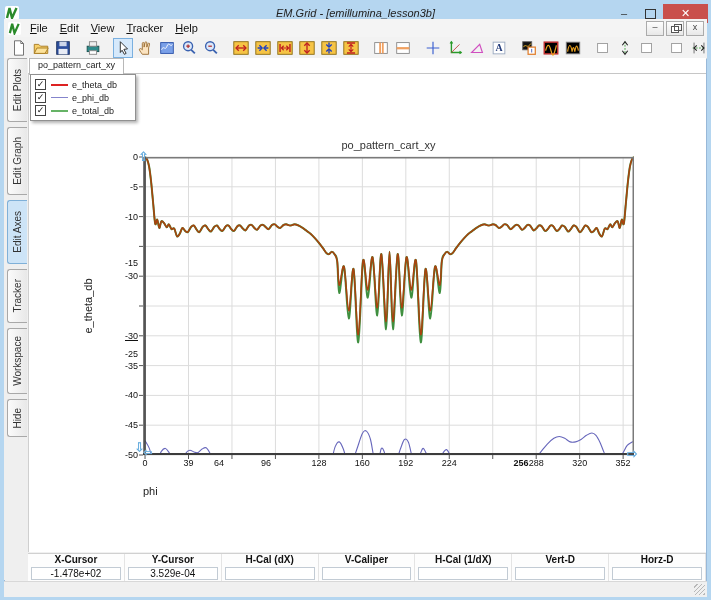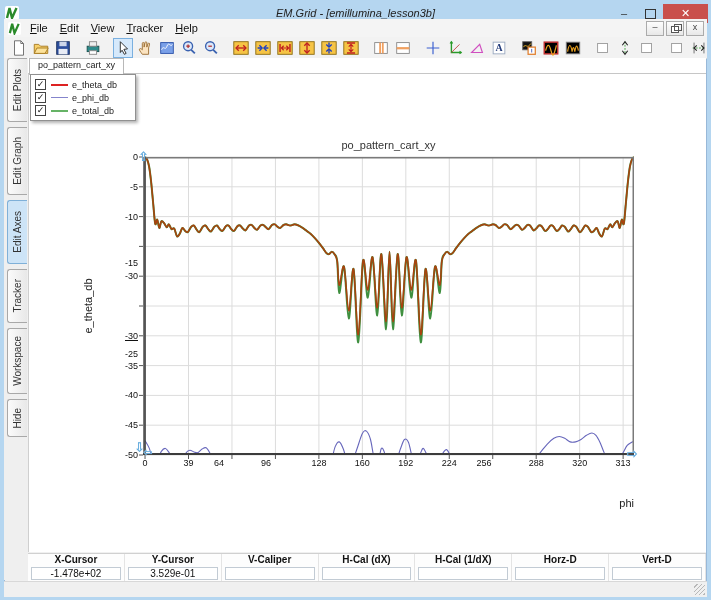--- a/index.html
+++ b/index.html
@@ -50,21 +50,21 @@
   #legend{position:absolute;left:30px;top:74px;width:96px;background:#fff;border:1px solid #909090;
           box-shadow:2px 2px 3px rgba(0,0,0,.3);padding:3px 4px;z-index:5;}
   .lg-row{display:flex;align-items:center;height:13px;}
   .lg-cb{width:9px;height:9px;border:1px solid #444;background:#fff;font-size:9px;line-height:8px;text-align:center;color:#111;flex:0 0 auto;}
   .lg-cb.checked::after{content:"✓";}
   .lg-line{width:17px;margin:0 4px 0 5px;flex:0 0 auto;}
   .lg-label{font-size:9px;color:#222;white-space:nowrap;}
   
   #chart-title{position:absolute;left:143px;width:491px;top:139px;text-align:center;font-size:11px;color:#333;}
   #plot-svg{position:absolute;left:143px;top:157px;overflow:visible;}
-  #xlabel{position:absolute;left:143px;width:491px;top:497px;text-align:right;font-size:11px;color:#222;}
+  #xlabel{position:absolute;left:143px;width:491px;top:485px;text-align:left;font-size:11px;color:#222;}
   #ylabel{position:absolute;left:88px;top:306px;transform:translate(-50%,-50%) rotate(-90deg);white-space:nowrap;
           font-size:11px;color:#222;}
   .xtick{position:absolute;width:32px;text-align:center;font-size:9px;color:#111;top:458px;}
   .ytick{position:absolute;width:36px;text-align:right;font-size:9px;color:#111;left:102px;}
   .cursor-glyph{position:absolute;color:#5fa8dc;font-size:13px;font-weight:bold;z-index:4;text-shadow:0 0 1px #cfe6f5;}
   
   #status-table{position:absolute;left:28px;right:5px;top:553px;height:27px;background:#fdfdfd;border-top:1px solid #d0d0d0;display:flex;}
   .st-col{flex:1;border-right:1px solid #e4e4e4;display:flex;flex-direction:column;}
   .st-head{height:12px;font-size:10px;font-weight:bold;color:#111;text-align:center;line-height:12px;}
   .st-valbox{margin:1px 3px;height:11px;border:1px solid #c2cbd4;background:#fff;font-size:10px;text-align:center;line-height:11px;color:#111;}
@@ -415,60 +415,60 @@
   <span class="cursor-glyph" style="left:143px;top:446px;font-size:11px;">⇦</span>
   <span class="cursor-glyph" style="left:627px;top:446px;">⇨</span>
 
   <div id="status-table">
       <div class="st-col">
         <div class="st-head">X-Cursor</div>
         <div class="st-valbox">-1.478e+02</div>
       </div>
       <div class="st-col">
         <div class="st-head">Y-Cursor</div>
-        <div class="st-valbox">3.529e-01</div>
+        <div class="st-valbox">3.529e-04</div>
+      </div>
+      <div class="st-col">
+        <div class="st-head">H-Cal (dX)</div>
+        <div class="st-valbox"></div>
       </div>
       <div class="st-col">
         <div class="st-head">V-Caliper</div>
         <div class="st-valbox"></div>
       </div>
       <div class="st-col">
-        <div class="st-head">H-Cal (dX)</div>
-        <div class="st-valbox"></div>
-      </div>
-      <div class="st-col">
         <div class="st-head">H-Cal (1/dX)</div>
         <div class="st-valbox"></div>
       </div>
       <div class="st-col">
+        <div class="st-head">Vert-D</div>
+        <div class="st-valbox"></div>
+      </div>
+      <div class="st-col">
         <div class="st-head">Horz-D</div>
-        <div class="st-valbox"></div>
-      </div>
-      <div class="st-col">
-        <div class="st-head">Vert-D</div>
         <div class="st-valbox"></div>
       </div>
     </div>
 
   <div id="bottom-strip">
     <span id="resize-grip"></span>
   </div>
 
 <div class="xtick" style="left: 129.037px;">0</div>
     <div class="xtick" style="left: 172.501px;">39</div>
     <div class="xtick" style="left: 203px;">64</div>
     <div class="xtick" style="left: 250px;">96</div>
     <div class="xtick" style="left: 302.891px;">128</div>
     <div class="xtick" style="left: 346.354px;">160</div>
     <div class="xtick" style="left: 389.817px;">192</div>
     <div class="xtick" style="left: 433.281px;">224</div>
-    <div class="xtick" style="left: 468px;">256</div>
+    <div class="xtick" style="left: 505px; font-weight: bold;">256</div>
     <div class="xtick" style="left: 520.207px;">288</div>
     <div class="xtick" style="left: 563.671px;">320</div>
-    <div class="xtick" style="left: 607.134px;">313</div>
+    <div class="xtick" style="left: 607.134px;">352</div>
     <div class="ytick" style="top: 152px;">0</div>
     <div class="ytick" style="top: 181.8px;">-5</div>
     <div class="ytick" style="top: 211.6px;">-10</div>
     <div class="ytick" style="top: 258px;">-15</div>
     <div class="ytick" style="top: 271.2px;">-30</div>
     <div class="ytick" style="top: 317px; margin-top: 32px;">-25</div>
     <div class="ytick" style="top: 330.8px; text-decoration: underline;">-30</div>
     <div class="ytick" style="top: 360.6px;">-35</div>
     <div class="ytick" style="top: 390.4px;">-40</div>
     <div class="ytick" style="top: 420.2px;">-45</div>

